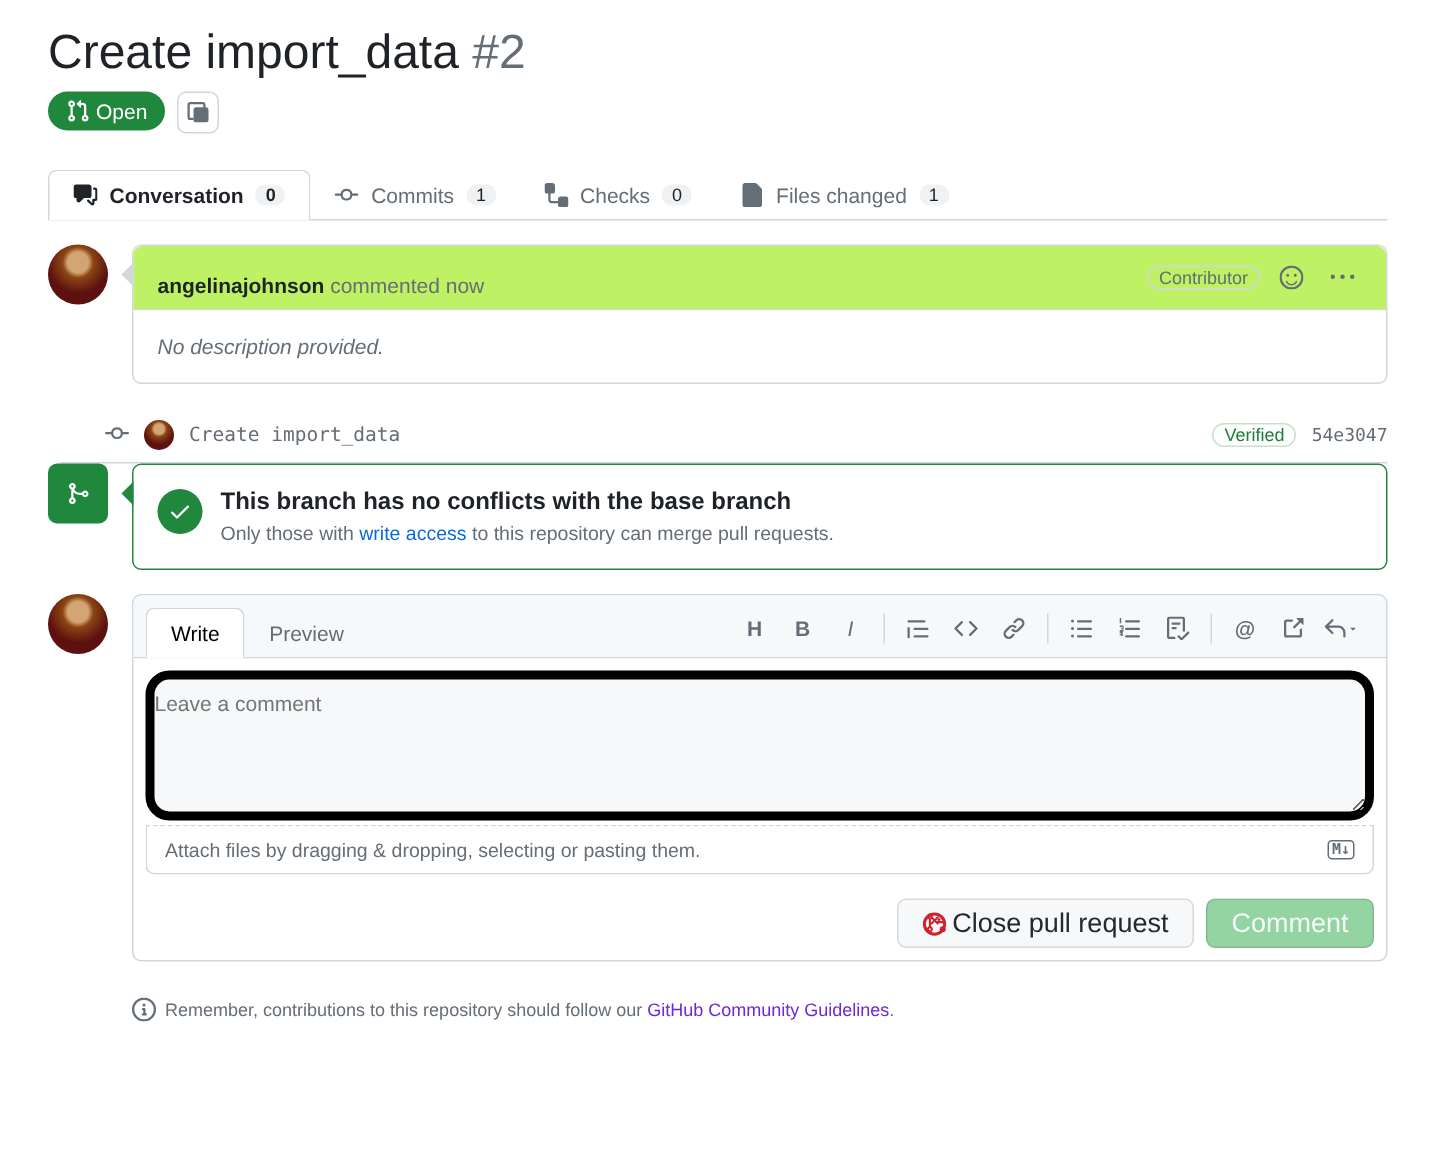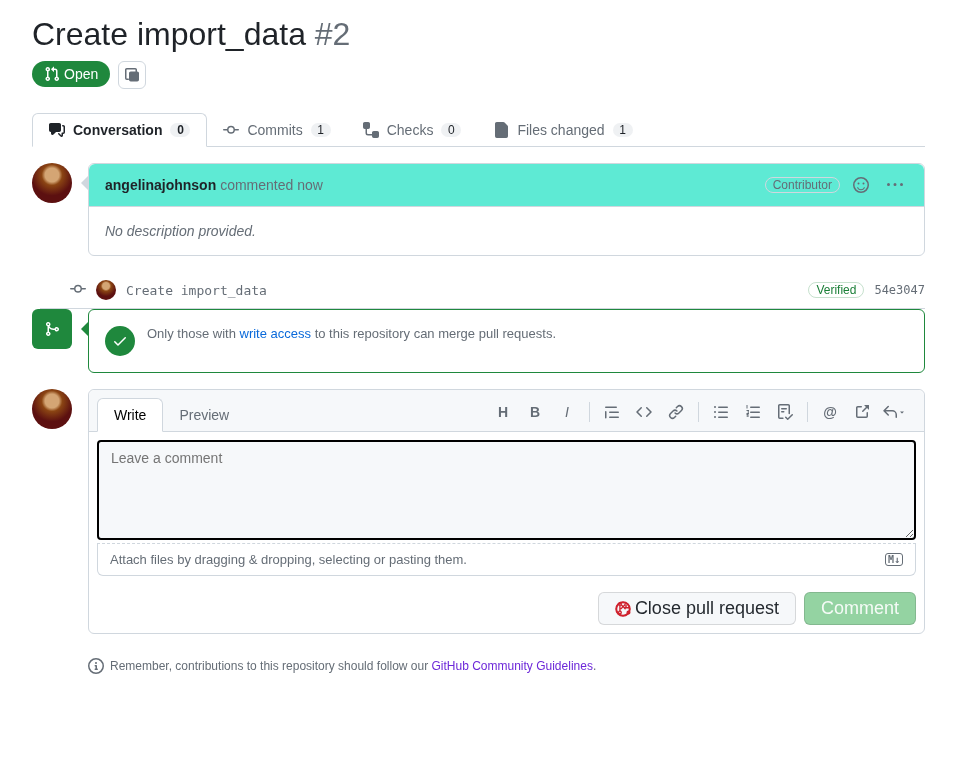--- a/index.html
+++ b/index.html
@@ -20,21 +20,21 @@
 .tab svg { fill: #656d76; }
 .tab.active { background: #fff; border: 1px solid #d0d7de; border-bottom: 1px solid #fff; border-radius: 6px 6px 0 0; margin-bottom: -1px; color: #1f2328; font-weight: 600; }
 .tab.active svg { fill: #1f2328; }
 .counter { background: rgba(175,184,193,0.2); border-radius: 999px; padding: 0 6px; font-size: 12px; min-width: 20px; text-align: center; color: #1f2328; }
 .timeline { padding-top: 16px; }
 .comment-row { display: flex; gap: 16px; margin-bottom: 16px; }
 .avatar { width: 40px; height: 40px; border-radius: 50%; flex-shrink: 0; background: radial-gradient(circle at 50% 30%, #d4a574 20%, #8b4513 30%, #5c1010 60%); }
 .avatar.sm { width: 20px; height: 20px; }
 .comment-box { flex: 1; border: 1px solid #d0d7de; border-radius: 6px; position: relative; }
 .comment-box::before { content: ''; position: absolute; left: -8px; top: 11px; width: 0; height: 0; border-top: 8px solid transparent; border-bottom: 8px solid transparent; border-right: 8px solid #d0d7de; }
-.comment-header { background: #5eead4; padding: 8px 16px; display: flex; align-items: center; justify-content: space-between; border-bottom: 1px solid #d0d7de; border-radius: 6px 6px 0 0; }
+.comment-header { background: #bef264; padding: 8px 16px; display: flex; align-items: flex-end; justify-content: space-between; border-bottom: 1px solid #d0d7de; border-radius: 6px 6px 0 0; }
 .comment-header .left { color: #656d76; }
 .comment-header .left b { color: #1f2328; font-weight: 600; }
 .comment-header .right { display: flex; align-items: center; gap: 8px; }
 .badge { border: 1px solid #d0d7de; padding: 0 7px; border-radius: 999px; font-size: 12px; color: #656d76; }
 .icon-btn { width: 26px; height: 26px; display: inline-flex; align-items: center; justify-content: center; cursor: pointer; color: #656d76; }
 .icon-btn svg { fill: #656d76; }
 .comment-body { padding: 16px; color: #656d76; font-style: italic; }
 .commit-row { display: flex; align-items: center; gap: 10px; padding: 8px 0 8px 56px; border-bottom: 1px solid #d0d7de; margin-left: 8px; }
 .commit-row .commit-icon { margin-left: -26px; }
 .commit-msg { flex: 1; font-family: ui-monospace, monospace; font-size: 13px; color: #656d76; }
@@ -55,21 +55,21 @@
 .merge-box a { color: #0969da; text-decoration: none; }
 .editor-box { flex: 1; border: 1px solid #d0d7de; border-radius: 6px; }
 .editor-tabs { display: flex; align-items: center; padding: 8px 8px 0 8px; background: #f6f8fa; border-radius: 6px 6px 0 0; border-bottom: 1px solid #d0d7de; }
 .etab { padding: 8px 16px; cursor: pointer; color: #656d76; font-size: 14px; }
 .etab.active { background: #fff; border: 1px solid #d0d7de; border-bottom: 1px solid #fff; border-radius: 6px 6px 0 0; margin-bottom: -1px; color: #000000; }
 .toolbar { margin-left: auto; display: flex; gap: 4px; align-items: center; padding-right: 8px; padding-bottom: 6px; }
 .toolbar .tbtn { width: 28px; height: 24px; display: inline-flex; align-items: center; justify-content: center; cursor: pointer; color: #656d76; }
 .toolbar .tbtn svg { fill: #656d76; }
 .toolbar .sep { width: 1px; height: 20px; background: #d0d7de; margin: 0 4px; }
 .textarea-wrap { padding: 8px; }
-textarea { width: 100%; min-height: 100px; border: 2px solid #000000; border-radius: 4px; padding: 8px 12px; font-family: inherit; font-size: 14px; resize: vertical; background: #f6f8fa; }
+textarea { width: 100%; min-height: 100px; border: 6px solid #000000; border-radius: 16px; padding: 8px 0; font-family: inherit; font-size: 14px; resize: vertical; background: #f6f8fa; }
 .attach { border-top: 1px dashed #d0d7de; padding: 8px 12px; color: #656d76; font-size: 13px; display: flex; justify-content: space-between; align-items: center; margin: 0 8px 8px 8px; border-left: 1px solid #d0d7de; border-right: 1px solid #d0d7de; border-bottom: 1px solid #d0d7de; border-radius: 0 0 6px 6px; margin-top: -8px; text-align: right; }
 .md-icon { border: 1px solid #656d76; border-radius: 3px; padding: 0 2px; font-size: 10px; font-weight: bold; font-family: monospace; }
 .actions { display: flex; justify-content: flex-end; gap: 8px; padding: 8px; }
 .btn { padding: 5px 16px; border-radius: 6px; font-size: 18px; font-weight: 500; cursor: pointer; display: inline-flex; align-items: center; gap: 4px; }
 .btn-default { background: #f6f8fa; border: 1px solid rgba(31,35,40,0.15); color: #24292f; }
 .btn-default svg { fill: #cf222e; }
 .btn-primary { background: #94d3a2; border: 1px solid rgba(31,35,40,0.15); color: rgba(255,255,255,0.9); }
 .footer { margin-left: 56px; padding: 8px 0; font-size: 12px; color: #656d76; display: flex; align-items: center; gap: 6px; }
 .footer svg { fill: #656d76; }
 .footer a { color: #6d28d9; text-decoration: none; }
@@ -166,20 +166,21 @@
             <path d="M5.45 5.154A4.25 4.25 0 0 0 9.25 7.5h1.378a2.251 2.251 0 1 1 0 1.5H9.25A5.734 5.734 0 0 1 5 7.123v3.505a2.25 2.25 0 1 1-1.5 0V5.372a2.25 2.25 0 1 1 1.95-.218ZM4.25 13.5a.75.75 0 1 0 0-1.5.75.75 0 0 0 0 1.5Zm8.5-4.5a.75.75 0 1 0 0-1.5.75.75 0 0 0 0 1.5ZM5 3.25a.75.75 0 1 0 0 .005V3.25Z"></path>
           </svg>
       </div>
       <div class="merge-box">
         <div class="check-circle">
             <svg width="16" height="16" viewBox="0 0 16 16">
               <path d="M13.78 4.22a.75.75 0 0 1 0 1.06l-7.25 7.25a.75.75 0 0 1-1.06 0L2.22 9.28a.751.751 0 0 1 1.06-1.06L6 10.94l6.72-6.72a.75.75 0 0 1 1.06 0Z"></path>
             </svg>
           </div>
         <div>
+          <h3>This branch has no conflicts with the base branch</h3>
           <p><span>Only those with</span> <a href="#">write access</a> <span>to this repository can merge pull requests.</span></p>
         </div>
       </div>
     </div>
 
     <div class="comment-row">
       <div class="avatar"></div>
       <div class="editor-box">
         <div class="editor-tabs">
           <div class="etab active">Write</div>

